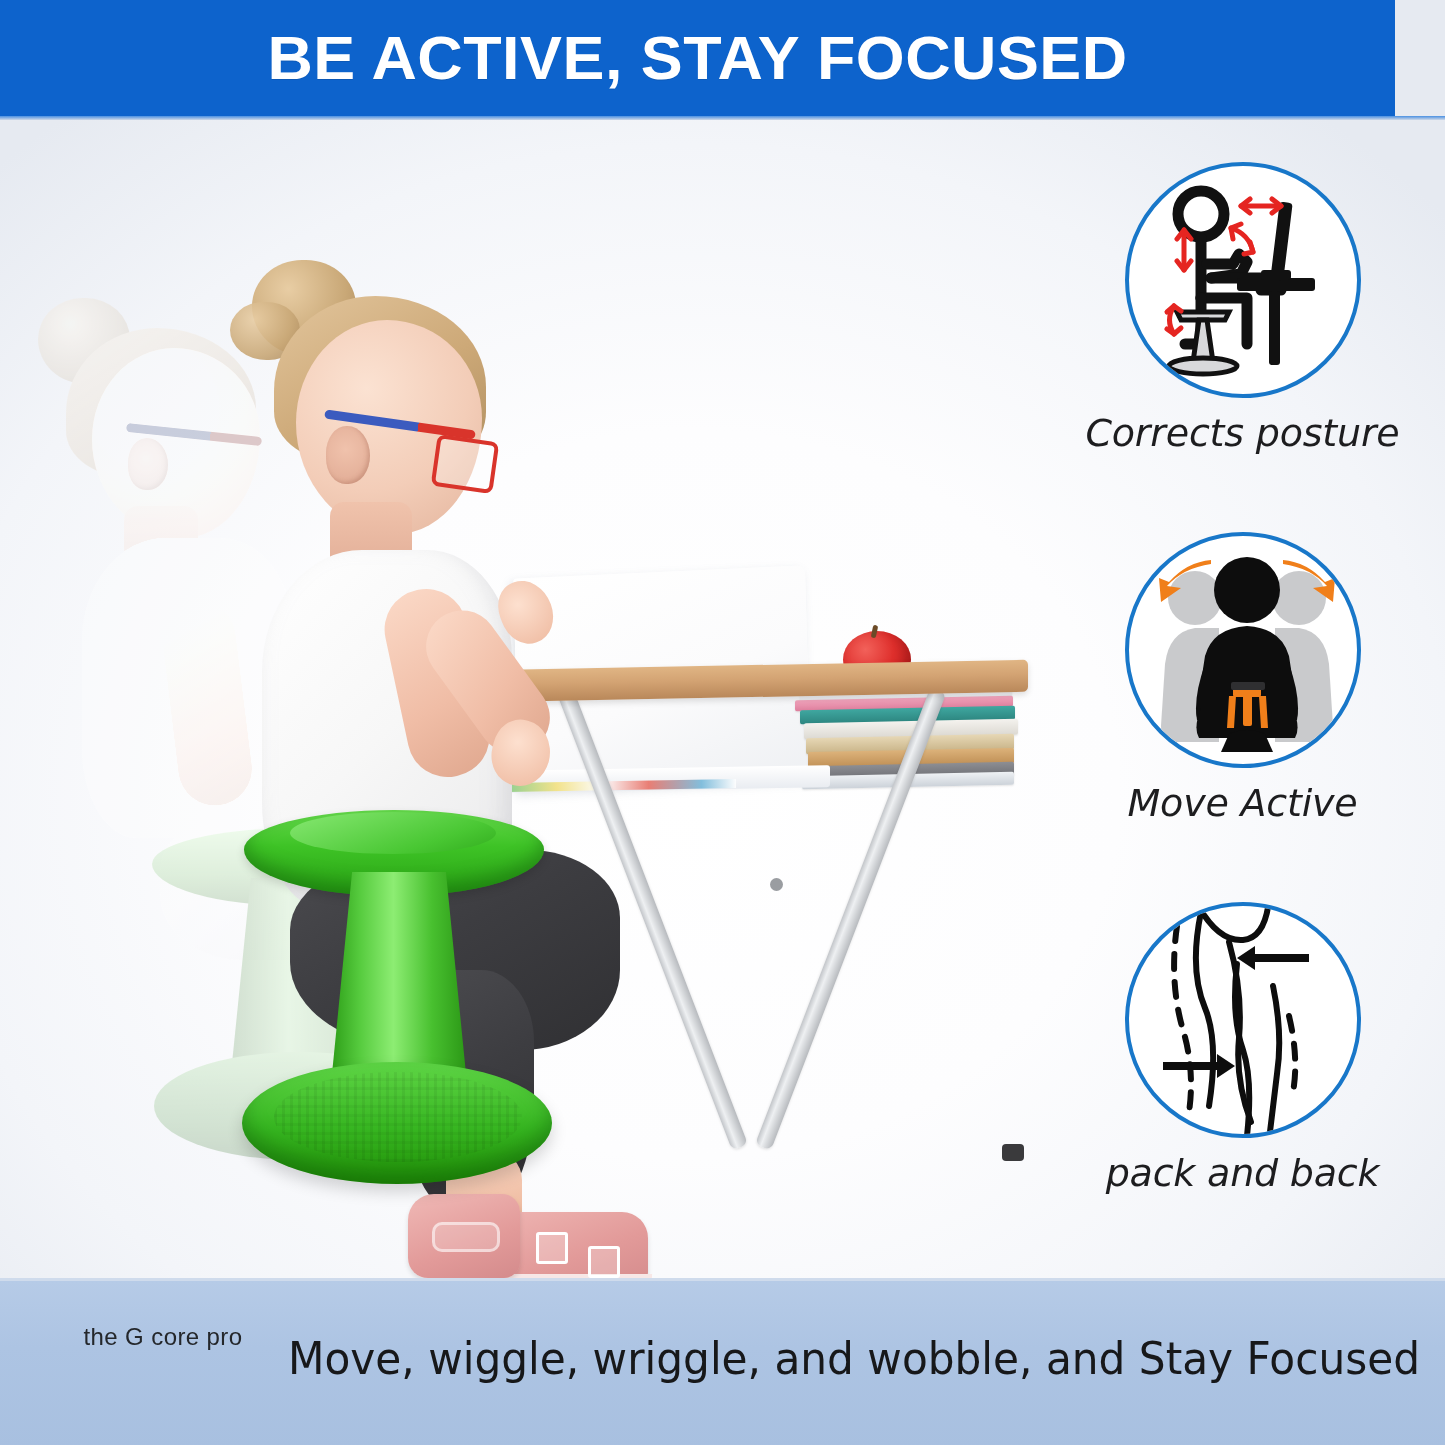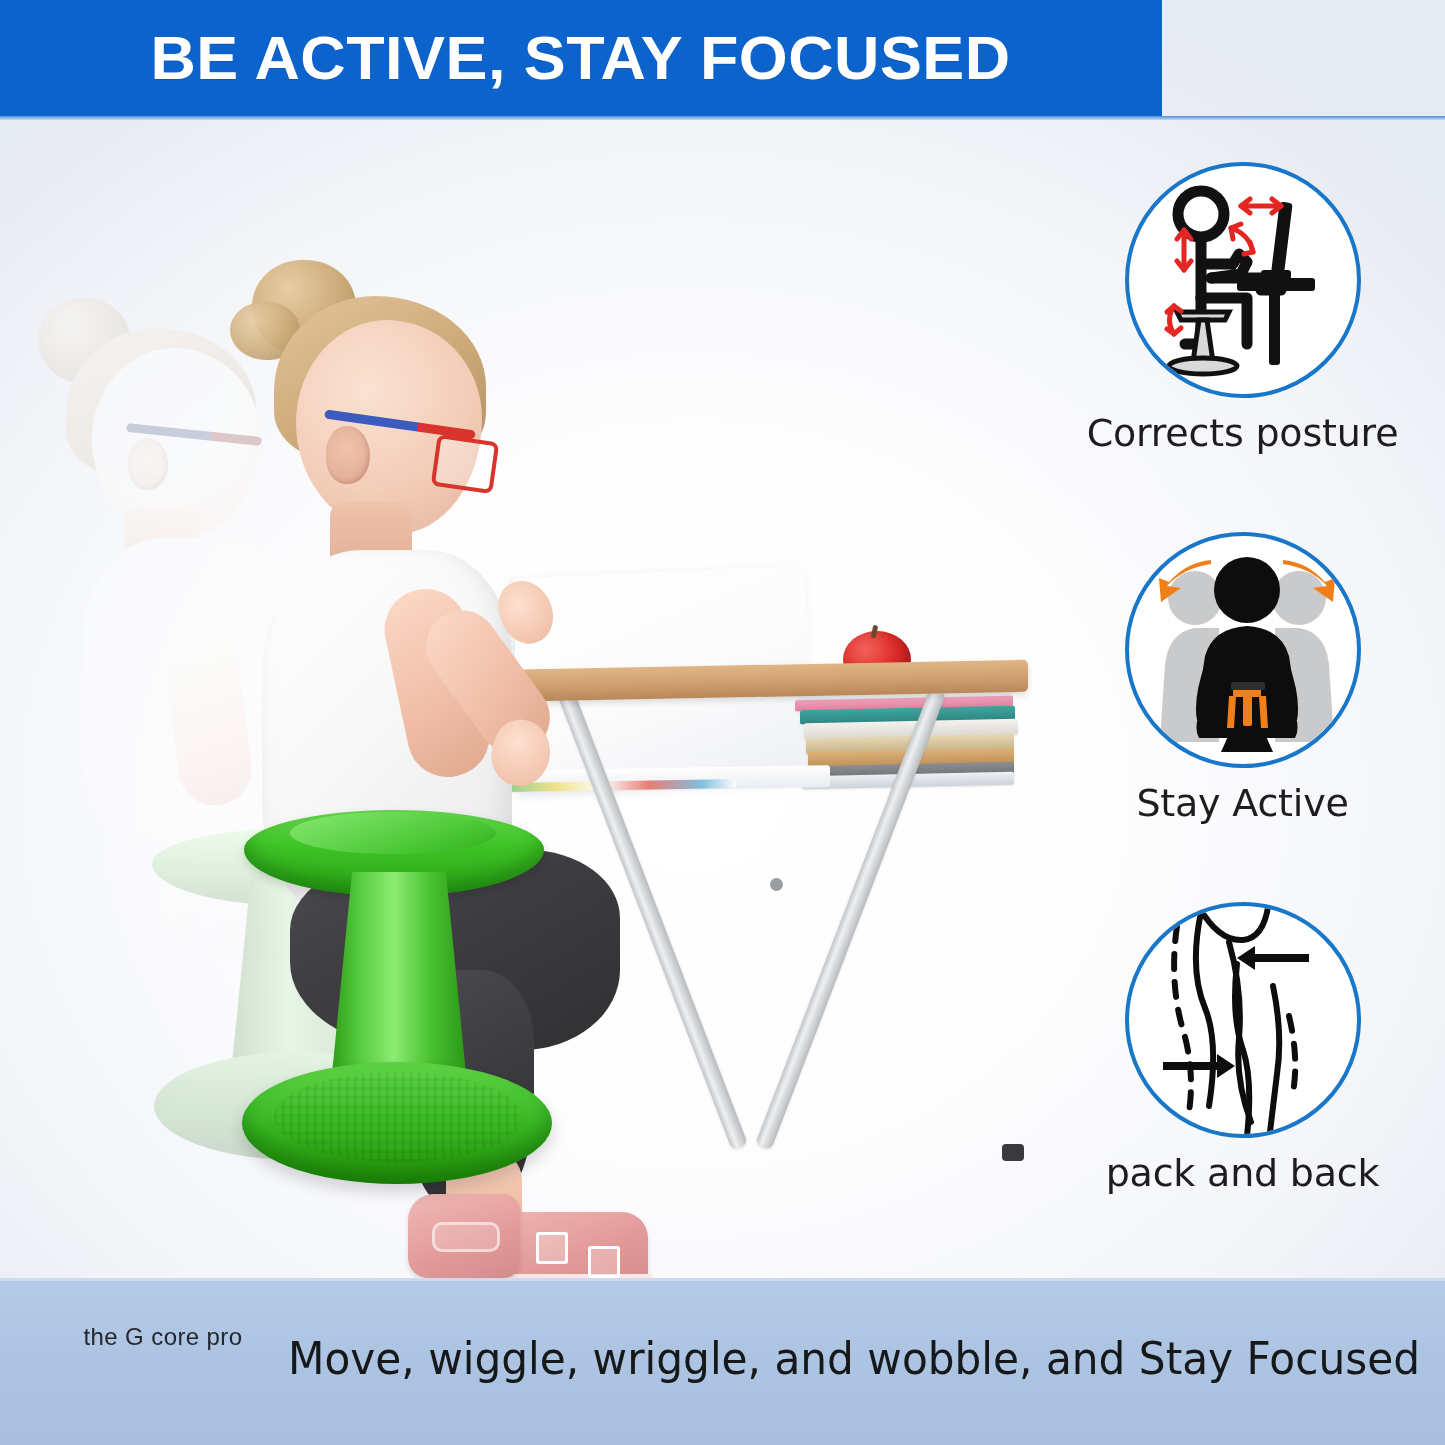--- a/index.html
+++ b/index.html
@@ -9,21 +9,21 @@
     background:#ffffff;
   }
   #page{
     position:relative;width:1445px;height:1445px;overflow:hidden;
     background:
       radial-gradient(ellipse 70% 60% at 48% 55%, #ffffff 0%, #fdfdfe 42%, #f3f5f9 75%, #e6eaf1 100%);
   }
 
   
   #banner{
-    position:absolute;left:0;top:0;width:1162px;height:116px;
+    position:absolute;left:0;top:0;width:1395px;height:116px;
     background:#0d63cc;
     display:flex;align-items:center;justify-content:center;
   }
   #banner-title{
     color:#ffffff;
     font-size:61px;
     font-weight:bold;
     letter-spacing:0.5px;
     font-family:"Liberation Sans", sans-serif;
     transform:scaleX(1.03);
@@ -187,21 +187,21 @@
   .stool-base-tex{
     position:absolute;border-radius:50%;
     background-image:
       repeating-linear-gradient(90deg, rgba(0,0,0,.10) 0 3px, rgba(255,255,255,0) 3px 8px),
       repeating-linear-gradient(0deg, rgba(0,0,0,.07) 0 3px, rgba(255,255,255,0) 3px 9px);
     opacity:.55;
   }
 
   
   #features{
-    position:absolute;left:1040px;top:120px;width:405px;height:1202px;
+    position:absolute;left:1040px;top:120px;width:405px;height:1202px;font-style:italic;
   }
   .feature{position:absolute;left:0;width:405px;text-align:center;}
   .circle{
     position:relative;margin:0 auto;
     width:236px;height:236px;border-radius:50%;
     border:4px solid #1877c9;
     background:#ffffff;
     box-sizing:border-box;
     overflow:hidden;
   }
@@ -423,21 +423,21 @@
           </g>
           <rect x="102" y="146" width="34" height="8" rx="2" fill="#2f2f31"></rect>
 
           <g fill="#f07f1a">
             <path d="M82 28 q-28 4 -44 22 l14 2 l-20 14 l-2 -24 l10 4 q18 -20 42 -22 z"></path>
             <path d="M154 28 q28 4 44 22 l-14 2 l20 14 l2 -24 l-10 4 q-18 -20 -42 -22 z"></path>
           </g>
         </svg>
       </div>
       <div class="feature-label">
-        <div>Stay Active</div>
+        <div>Move Active</div>
       </div>
     </div>
 
     <div class="feature" style="top:782px;">
       <div class="circle">
         <svg viewBox="0 0 236 236" width="236" height="236">
           <g fill="none" stroke="#0d0d0d" stroke-width="6" stroke-linecap="round">
 
             <path d="M66 -6 q22 42 48 40 q22 -2 26 -40"></path>
 

